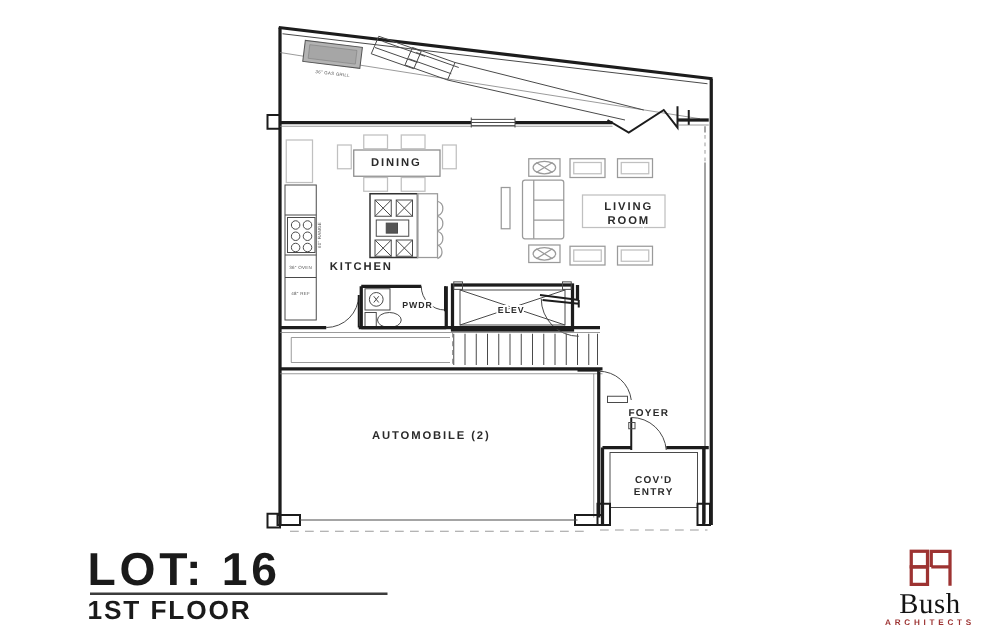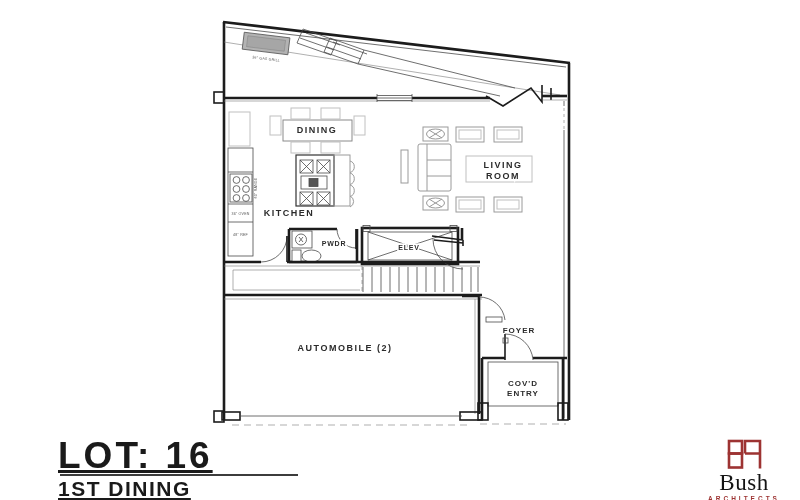--- a/index.html
+++ b/index.html
@@ -15,21 +15,21 @@
   .f  {stroke:#9a9a9a;stroke-width:1;fill:none;}            
   .fl {stroke:#c0c0c0;stroke-width:1;fill:none;}            
   .room-label{font-family:"Liberation Sans",sans-serif;font-size:9px;letter-spacing:1.5px;
       fill:#2b2b2b;text-anchor:middle;font-weight:600;}
   .room-label.small{font-size:7px;letter-spacing:.8px;}
   .room-label.mid{font-size:8px;letter-spacing:1px;}
   .halo{paint-order:stroke;stroke:#ffffff;stroke-width:3px;}
   .note{font-family:"Liberation Sans",sans-serif;font-size:3.6px;fill:#555;
       text-anchor:middle;letter-spacing:.2px;}
 
-  .title-block{position:absolute;left:58px;top:437px;color:#1a1a1a;text-decoration:underline;}
+  .title-block{position:absolute;left:70px;top:437px;color:#1a1a1a;}
   .lot{font-size:37px;font-weight:600;letter-spacing:3px;line-height:1;white-space:nowrap;}
   .rule{height:2px;background:#3c3c3c;width:238px;margin:0 0 0 2px;}
   .floor{font-size:21px;font-weight:600;letter-spacing:1.5px;margin-top:1px;white-space:nowrap;}
 
   .logo{position:absolute;left:699px;top:438px;width:90px;text-align:center;}
   .logo-mark{display:block;margin:0 auto;}
   .logo-name{font-family:"Liberation Serif",serif;font-weight:400;font-size:23px;
       color:#141414;line-height:1;letter-spacing:.5px;}
   .logo-sub{font-size:6.5px;font-weight:700;letter-spacing:3px;color:#9d3332;margin-top:1px;}
 </style>
@@ -243,21 +243,21 @@
     <rect x="558" y="403" width="10" height="17" fill="#fff" class="w1"></rect>
     <path class="t2" d="M480,424 H566" stroke-dasharray="7,5"></path>
     <text class="room-label mid" x="523" y="386">COV'D</text>
     <text class="room-label mid" x="523" y="396">ENTRY</text>
   </g>
 </svg>
 
 <div class="title-block">
   <div class="lot">LOT: 16</div>
   <div class="rule"></div>
-  <div class="floor">1ST DINING</div>
+  <div class="floor">1ST FLOOR</div>
 </div>
 
 <div class="logo">
   <svg class="logo-mark" width="42" height="33" viewBox="0 0 42 33">
     <g fill="none" stroke="#9d3332" stroke-width="2.6">
       <rect x="6" y="3" width="13" height="12.5"></rect>
       <rect x="6" y="15.5" width="13" height="14"></rect>
       <path d="M22,15.5 V3 H37 V30.5 M22,15.5 H37"></path>
     </g>
   </svg>

